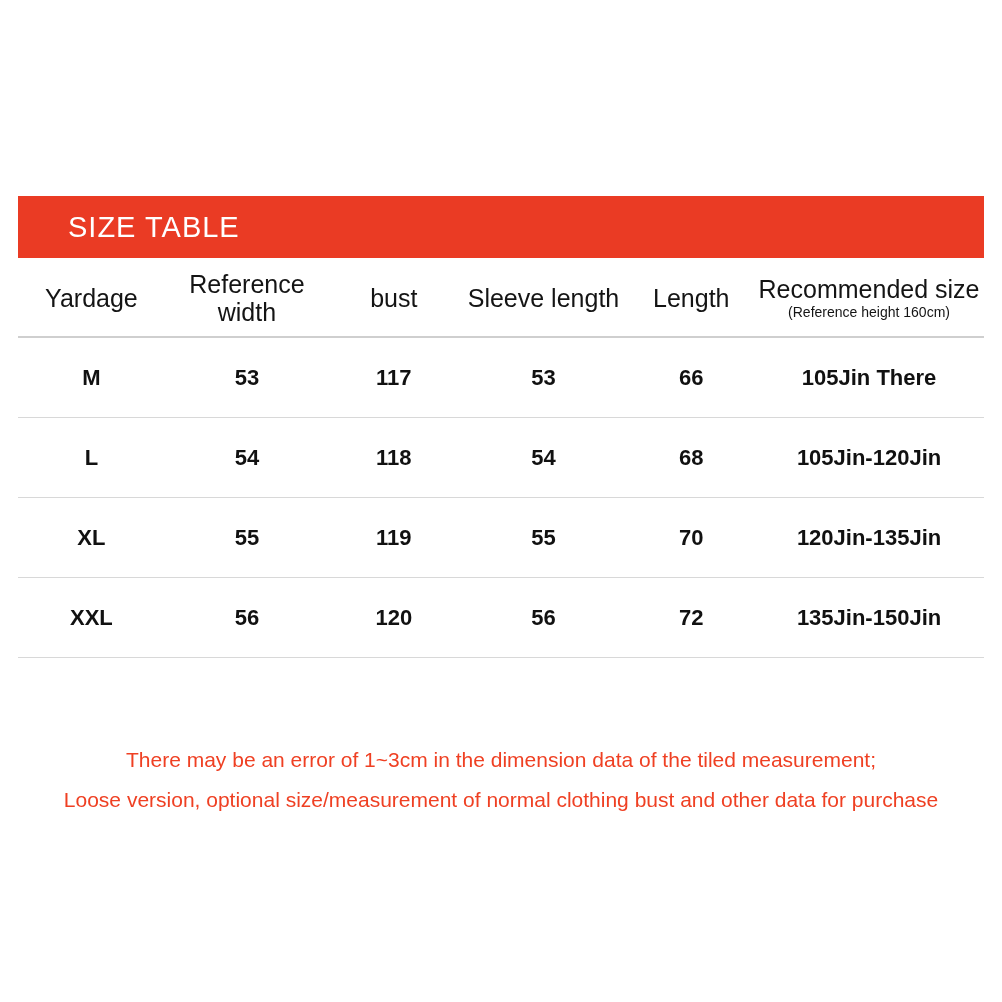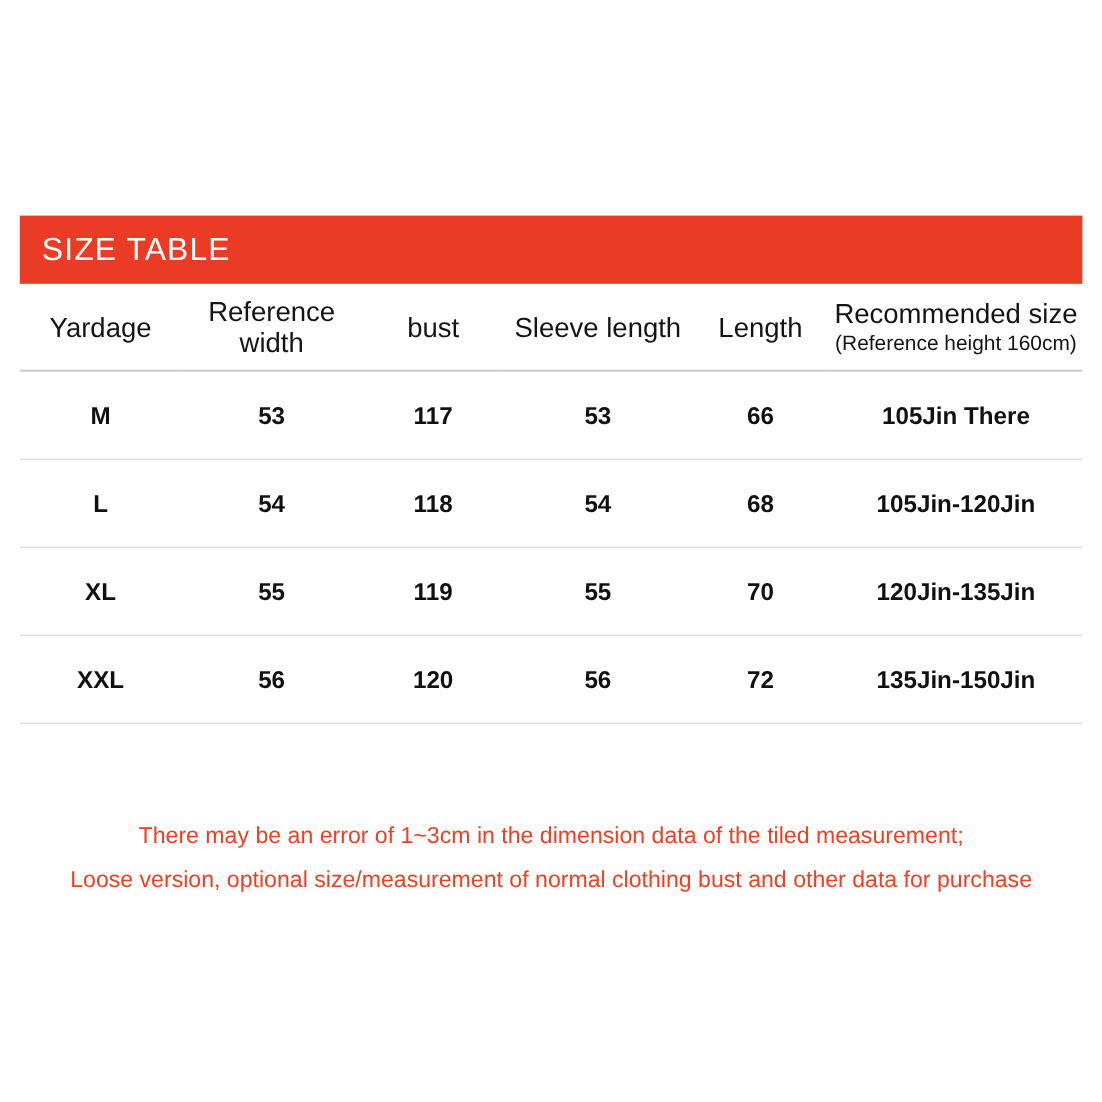--- a/index.html
+++ b/index.html
@@ -28,21 +28,21 @@
   .banner {
     background: #ea3b24;
     height: 62px;
     display: flex;
     align-items: center;
   }
   .banner-title {
     color: #ffffff;
     font-size: 29px;
     letter-spacing: 1px;
-    padding-left: 20px;
+    padding-left: 50px;
     font-weight: 400;
   }
   table.size-table {
     width: 100%;
     border-collapse: collapse;
     table-layout: fixed;
   }
   table.size-table th,
   table.size-table td {
     text-align: center;
@@ -52,21 +52,21 @@
     font-size: 25px;
     font-weight: 400;
     color: #141414;
     padding: 12px 0 10px 0;
     border-bottom: 2px solid #cfcfcf;
     line-height: 1.12;
     margin-top: 29px;
   }
   thead th .sub {
     display: block;
-    font-size: 19px;
+    font-size: 14px;
     color: #141414;
     margin-top: 2px;
   }
   tbody td {
     font-size: 22px;
     font-weight: bold;
     color: #111111;
     height: 77px;
     border-bottom: 1.5px solid #d8d8d8;
   }

